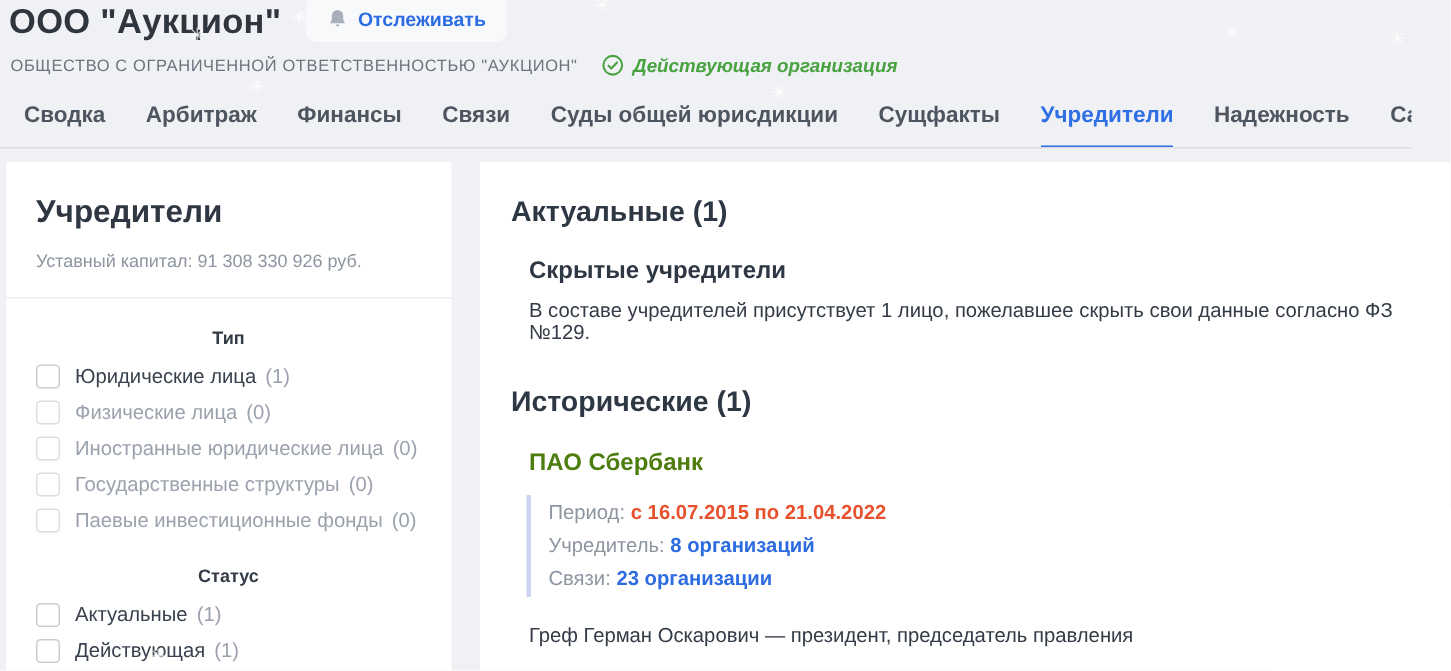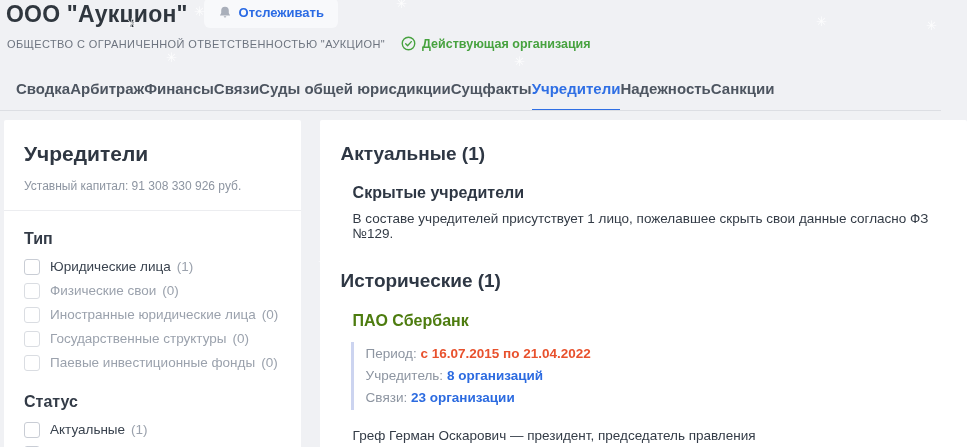--- a/index.html
+++ b/index.html
@@ -21,44 +21,44 @@
   .company-title { font-size: 23px; font-weight: 700; color: #2f363e; letter-spacing: .2px; line-height: 26px; }
   .follow-btn {
     display: inline-flex; align-items: center; gap: 7px;
     background: #f8f9fb; border: none; border-radius: 6px;
     padding: 7px 14px 8px; cursor: pointer;
     font-family: inherit; font-size: 13px; font-weight: 700; color: #2b6be4;
     margin-top: -3px;
   }
   .subtitle-row { display: flex; align-items: center; gap: 16px; padding-left: 7px; margin-top: 8px; }
   .legal-name { font-size: 11px; color: #6d747f; letter-spacing: .4px; }
-  .status-badge { display: inline-flex; align-items: center; gap: 6px; font-size: 12.5px; font-weight: 600; color: #47a23f; }
+  .status-badge { display: inline-flex; align-items: center; gap: 6px; font-size: 12.5px; font-weight: 600; color: #47a23f; font-style: italic; }
   
   .tabs {
-    display: flex; align-items: flex-end;
-    margin-top: 25px; padding: 0 0 0 16px;
+    display: flex; gap: 27px; align-items: flex-end;
+    margin-top: 13px; padding: 0 0 0 16px;
     border-bottom: 1px solid #dcdee3;
     white-space: nowrap; width: 941px; overflow: hidden;
   }
   .tab {
     font-size: 15px; font-weight: 600; color: #4d5560;
     padding: 4px 0 12px; text-decoration: none; cursor: pointer;
     border-bottom: 3px solid transparent; margin-bottom: -2px; flex: 0 0 auto;
   }
   .tab.active { color: #2f6fe4; border-bottom-color: #2f6fe4; }
   
   .content { display: flex; align-items: flex-start; gap: 19px; padding: 9px 0 0 4px; }
   .card { background: #ffffff; border-radius: 2px; position: relative; z-index: 2; }
   .card.sidebar { width: 313px; padding: 18px 20px 26px; }
   .card.main { flex: 1 1 auto; min-height: 360px; padding: 23px 32px 30px 21px; }
   
   .sidebar h2 { font-size: 21px; font-weight: 700; color: #2f3742; margin-top: 4px; }
   .capital { font-size: 12px; color: #8d95a1; margin-top: 13px; }
   .divider { border: none; border-top: 1px solid #ecedf0; margin: 17px -20px 0; }
-  .filter-title { font-size: 16px; font-weight: 700; color: #333b47; margin: 19px 0 11px; }
+  .filter-title { font-size: 12px; font-weight: 700; color: #333b47; margin: 19px 0 11px; text-align: center; }
   .checkbox-item { display: flex; gap: 10px; margin: 8px 0; font-size: 13.5px; color: #39424e; cursor: pointer; }
   .checkbox { width: 16px; height: 16px; flex: 0 0 16px; border: 1px solid #c9cdd5; border-radius: 3px; background: #fff; }
   .checkbox-item.muted { color: #9ba2ad; cursor: default; }
   .checkbox-item.muted .checkbox { border-color: #dadde2; }
   .cnt { color: #9ba2ad; margin-left: -4px; }
   .status-group { margin-top: 22px; }
   
   .section-heading { font-size: 19px; font-weight: 700; color: #2e3744; }
   .inner { padding-left: 12px; }
   .hidden-title { font-size: 16px; font-weight: 700; color: #2e3744; margin: 19px 0 9px; }
@@ -133,21 +133,21 @@
 
     <div class="filter-group">
       <div class="filter-title">Тип</div>
       <label class="checkbox-item">
         <span class="checkbox"></span>
         <span>Юридические лица</span>
         <span class="cnt">(1)</span>
       </label>
       <label class="checkbox-item muted">
         <span class="checkbox"></span>
-        <span>Физические свои</span>
+        <span>Физические лица</span>
         <span class="cnt">(0)</span>
       </label>
       <label class="checkbox-item muted">
         <span class="checkbox"></span>
         <span>Иностранные юридические лица</span>
         <span class="cnt">(0)</span>
       </label>
       <label class="checkbox-item muted">
         <span class="checkbox"></span>
         <span>Государственные структуры</span>

